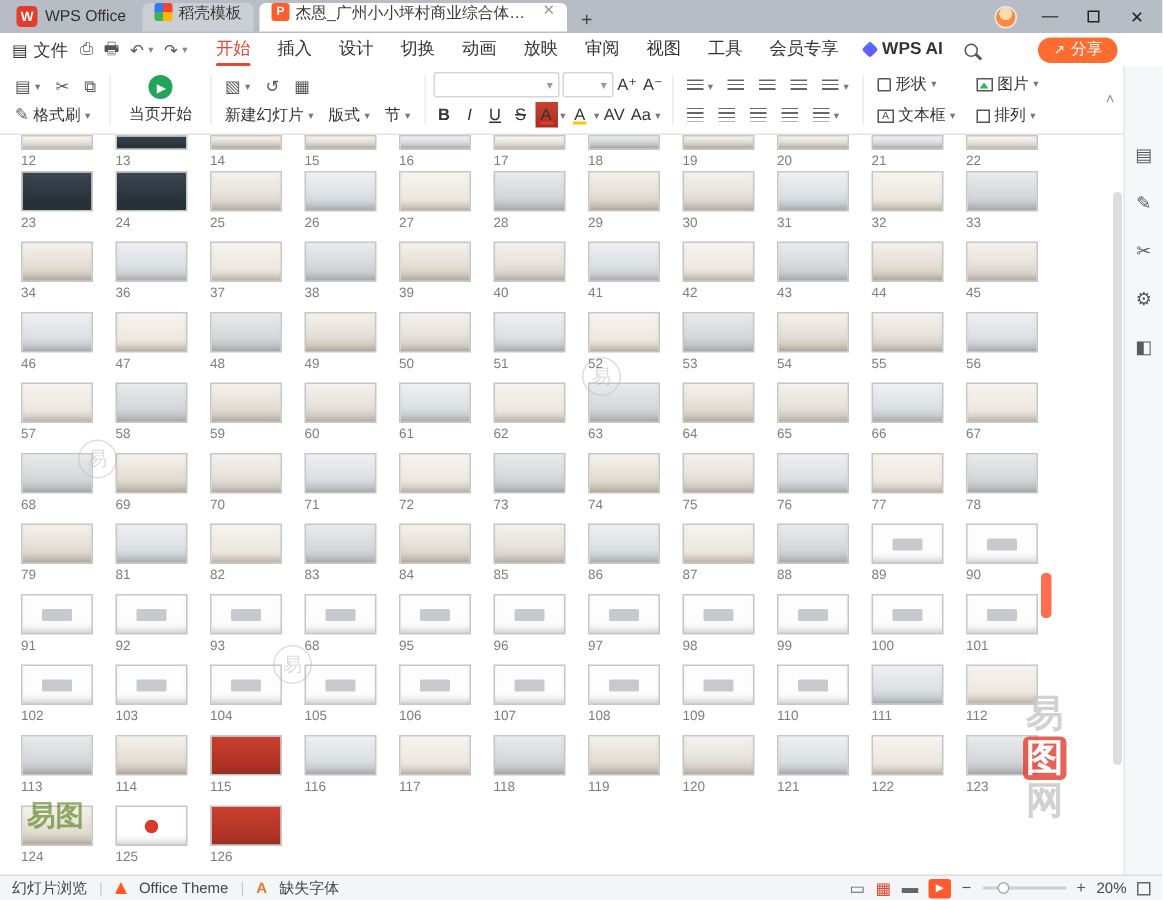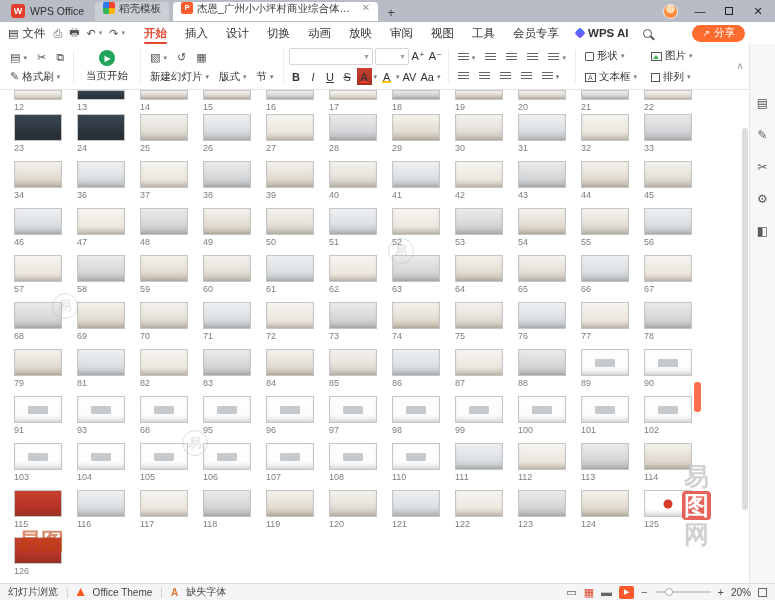--- a/index.html
+++ b/index.html
@@ -26,21 +26,21 @@
   .winbtn{width:26px;height:22px;display:flex;align-items:center;justify-content:center;font-size:11px;color:#222}
   .maxsq{width:8px;height:8px;border:1px solid #222}
 
   
   .menubar{position:absolute;top:22px;left:0;right:0;height:22px;background:#fff;display:flex;align-items:center;padding:0 8px}
   .file-btn{display:flex;align-items:center;gap:4px;font-size:11.5px;color:#333;margin-right:8px}
   .qicons{display:flex;align-items:center;gap:7px;margin-right:10px;color:#555}
   .qico{font-size:11px}
   .qcaret{font-size:7px;color:#888;margin-left:-4px}
   .mtab{padding:0 9px;font-size:11.5px;height:22px;line-height:22px;position:relative;color:#333;white-space:nowrap}
-  .mtab.active{color:#e2492f;font-weight:bold}
+  .mtab.active{color:#e2492f;font-weight:normal}
   .mtab.active::after{content:"";position:absolute;left:9px;right:9px;bottom:0;height:2px;background:#e2492f;border-radius:2px}
   .ai{display:flex;align-items:center;gap:4px;font-size:11.5px;font-weight:bold;color:#333;padding:0 8px}
   .ai-diamond{width:8px;height:8px;transform:rotate(45deg);background:linear-gradient(135deg,#3f7bff,#7b4dff);border-radius:2px}
   .search-ico{width:9px;height:9px;border:1.5px solid #555;border-radius:50%;position:relative;margin:0 6px}
   .search-ico::after{content:"";position:absolute;width:5px;height:1.5px;background:#555;transform:rotate(45deg);right:-4px;bottom:-2px}
   .spacer{flex:1}
   .share-btn{display:flex;align-items:center;gap:4px;background:#ff6c2f;color:#fff;border-radius:10px;height:17px;padding:0 10px;font-size:10.5px;margin-right:22px}
   .share-ico{font-size:9px}
 
   
@@ -94,21 +94,21 @@
   .logo::before{content:"";position:absolute;left:50%;top:50%;width:9px;height:9px;transform:translate(-50%,-50%);border-radius:50%;background:#d8392b}
   .vscroll{position:absolute;right:0;top:0;bottom:0;width:8px}
   .vscroll .vthumb{position:absolute;top:38px;left:1px;width:6px;height:382px;background:#dddddd;border-radius:3px}
 
   
   .wm{position:absolute;pointer-events:none}
   .wm-badge{width:26px;height:26px;border:1px solid #bcbcbc;border-radius:50%;color:#b8b8b8;font-size:13px;display:flex;align-items:center;justify-content:center;opacity:.5}
   .wm-tag{width:7px;height:30px;background:#ff5f3c;border-radius:3px;opacity:.9}
   .wm-big{display:flex;flex-direction:column;align-items:center;font-size:25px;font-weight:bold;color:#c9c9c9;opacity:.85;line-height:1.15}
   .wm-big .redbox{background:#e2483d;color:#fff;border-radius:4px;padding:0 2px}
-  .wm-corner{font-size:23px;font-weight:bold;color:#c2410c;opacity:.6}
+  .wm-corner{font-size:19px;font-weight:bold;color:#4d7c0f;opacity:.6}
 
   
   .statusbar{position:absolute;left:0;right:0;bottom:0;height:17px;background:#f4f5f6;border-top:1px solid #dddddd;display:flex;align-items:center;padding:0 8px;font-size:10px;color:#444;gap:8px}
   .theme-ico{width:8px;height:8px;background:#ff5722;clip-path:polygon(50% 0,100% 100%,0 100%);display:inline-block}
   .font-ico{color:#e2762f;font-weight:bold;font-size:10px}
   .sb-sep{color:#c9c9c9}
   .sright{margin-left:auto;display:flex;align-items:center;gap:7px}
   .view-ico{font-size:11px;color:#666}
   .view-ico.active{color:#e2492f}
   .playbtn{width:15px;height:13px;background:#ff5a2d;border-radius:2px;color:#fff;font-size:7px;display:flex;align-items:center;justify-content:center}
@@ -635,20 +635,24 @@
         <div class="cell">
           <div class="thumb plan"></div>
           <div class="num">90</div>
         </div>
         <div class="cell">
           <div class="thumb plan"></div>
           <div class="num">91</div>
         </div>
         <div class="cell">
           <div class="thumb plan"></div>
+          <div class="num">92</div>
+        </div>
+        <div class="cell">
+          <div class="thumb plan"></div>
           <div class="num">93</div>
         </div>
         <div class="cell">
           <div class="thumb plan"></div>
           <div class="num">68</div>
         </div>
         <div class="cell">
           <div class="thumb plan"></div>
           <div class="num">95</div>
         </div>
@@ -696,20 +700,24 @@
           <div class="thumb plan"></div>
           <div class="num">106</div>
         </div>
         <div class="cell">
           <div class="thumb plan"></div>
           <div class="num">107</div>
         </div>
         <div class="cell">
           <div class="thumb plan"></div>
           <div class="num">108</div>
+        </div>
+        <div class="cell">
+          <div class="thumb plan"></div>
+          <div class="num">109</div>
         </div>
         <div class="cell">
           <div class="thumb plan"></div>
           <div class="num">110</div>
         </div>
         <div class="cell">
           <div class="thumb t1"></div>
           <div class="num">111</div>
         </div>
         <div class="cell">

